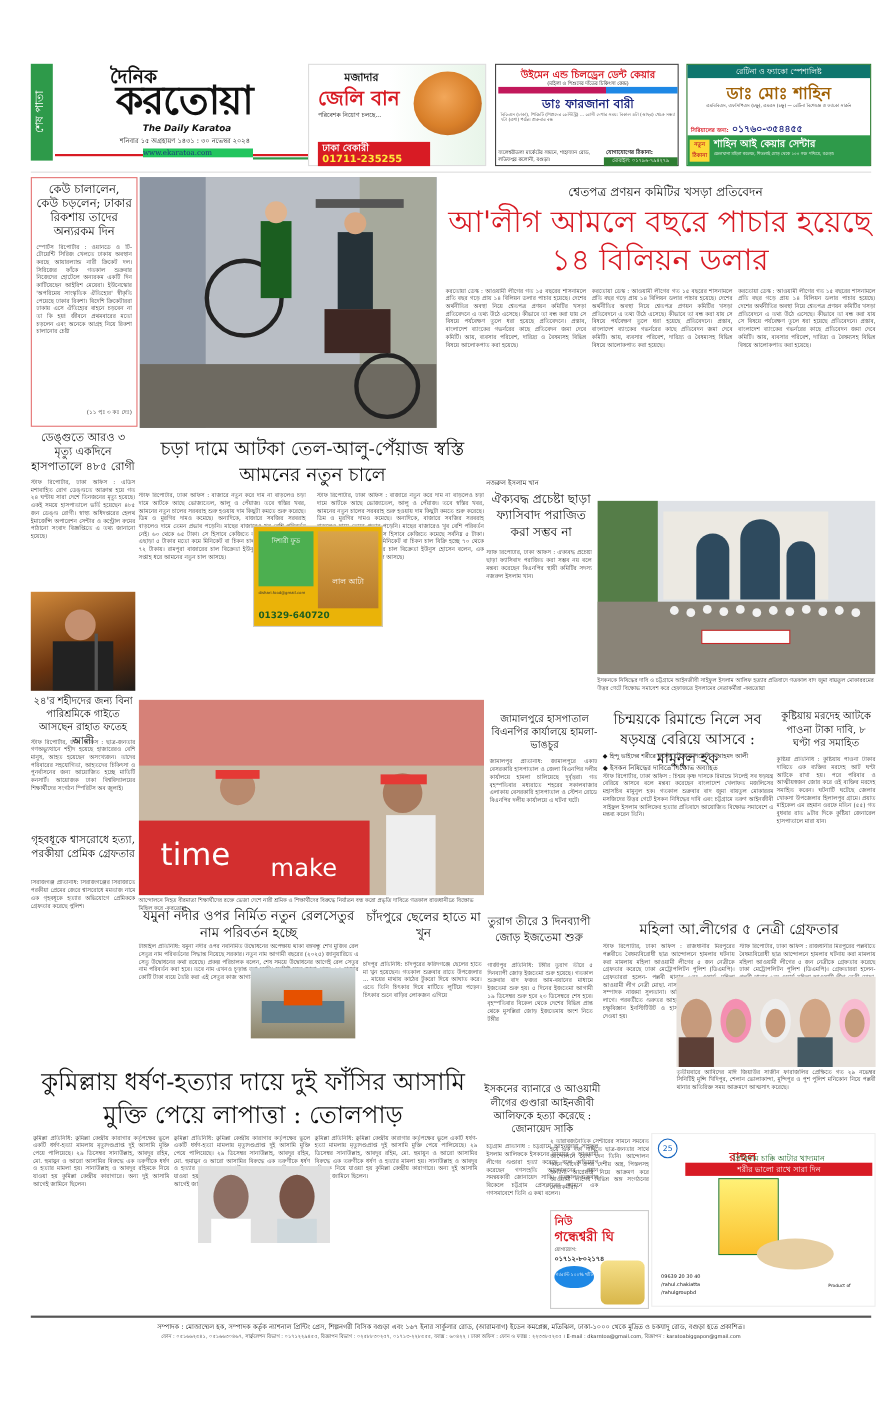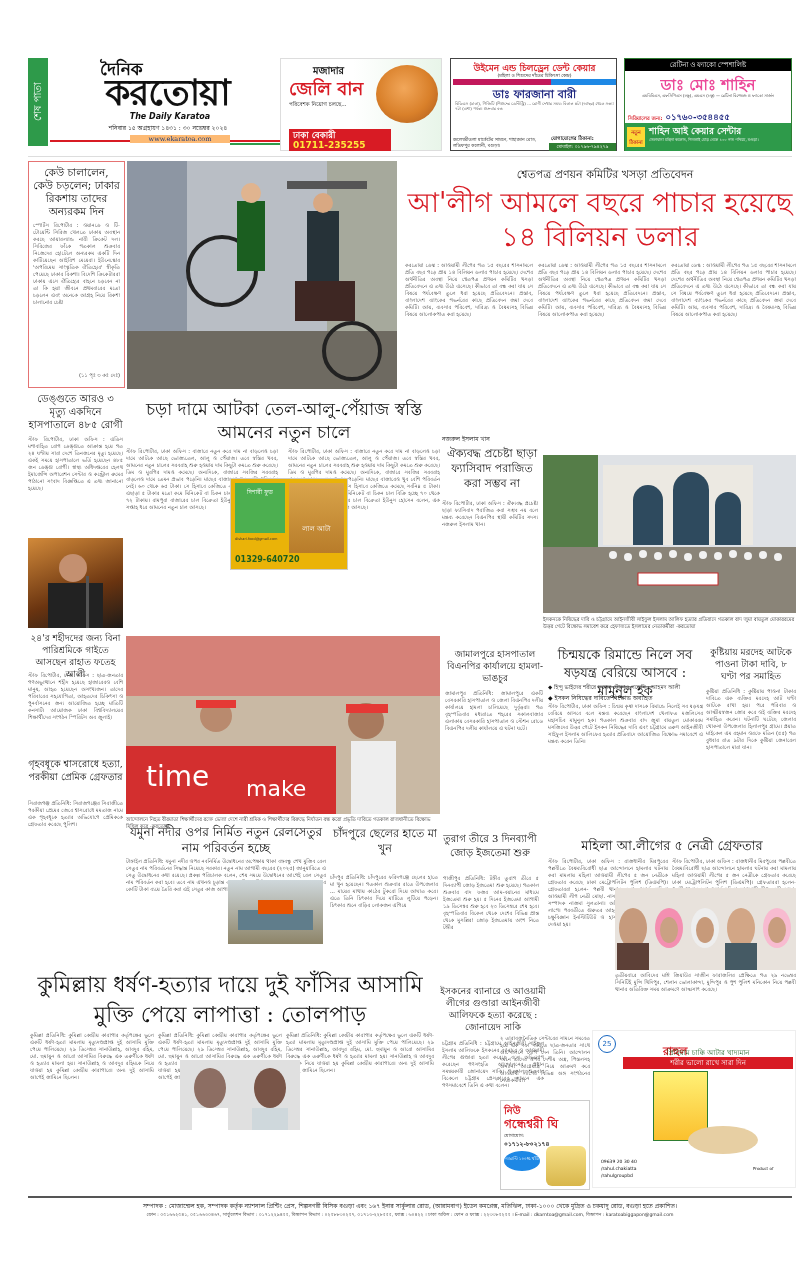--- a/index.html
+++ b/index.html
@@ -12,43 +12,43 @@
   .cap { font-size: 5px; line-height: 7px; color: #333; }
 
   
   .side-tab { left: 28px; top: 58px; width: 20px; height: 88px; background: #2e9a4a; color: #fff;
     writing-mode: vertical-rl; transform: rotate(180deg); font-size: 10px; display:flex; align-items:center; justify-content:center; }
   .logo-small { left: 100px; top: 56px; width: 130px; font-size: 17px; font-weight: bold; }
   .logo-big { left: 55px; top: 74px; width: 225px; text-align:center; font-size: 36px; font-weight: 900; letter-spacing: -1px; line-height: 38px; }
   .logo-en { left: 70px; top: 112px; width: 200px; text-align:center; font-size: 8px; font-weight: bold; font-style: italic; }
   .logo-date { left: 58px; top: 123px; width: 220px; text-align:center; font-size: 6px; }
   .logo-line { left: 50px; top: 140px; height: 2px; }
-  .logo-url { left: 130px; top: 135px; width: 100px; text-align:center; font-size: 6.5px; color: #1a3a7a; background:#fdba74; font-family: "DejaVu Serif", serif; }
+  .logo-url { left: 130px; top: 135px; width: 100px; text-align:left; font-size: 6.5px; color: #1a3a7a; background:#22c55e; font-family: "DejaVu Serif", serif; }
 
   
   .ad1 { left: 280px; top: 58px; width: 162px; height: 93px; background: linear-gradient(90deg,#fff 0%,#fff 45%,#e8f5e9 100%); border: 1px solid #ddd; }
   .ad1 .t1 { position:absolute; left:32px; top:4px; font-size: 10px; font-weight: bold; }
   .ad1 .t2 { position:absolute; left:8px; top:16px; font-size: 18px; font-weight: bold; color:#d81b24; }
   .ad1 .t3 { position:absolute; left:8px; top:42px; font-size: 5.5px; }
   .ad1 .bun { position:absolute; left:95px; top:6px; width:62px; height:58px; border-radius:50%; background: radial-gradient(circle at 45% 40%, #f2a75a 0%, #d9802a 55%, #a8561a 100%); }
   .ad1 .red { position:absolute; left:8px; top:70px; width:102px; height:22px; background:#d81b24; color:#fff; font-weight:bold; font-size:8.5px; line-height:10px; padding:1px 4px; }
   .ad1 .red .ph { color:#ffeb3b; font-size:9px; }
 
   .ad2 { left: 450px; top: 58px; width: 167px; height: 93px; border: 1px solid #444; background:#fff; }
   .ad2 .t1 { position:absolute; left:2px; top:2px; width:163px; text-align:center; font-size:9px; color:#d81b24; font-weight:bold; }
   .ad2 .t2 { position:absolute; left:2px; top:14px; width:163px; text-align:center; font-size:4.5px; }
   .ad2 .bar { position:absolute; left:2px; top:20px; width:163px; height:6px; background:linear-gradient(90deg,#c2185b 60%,#1e88e5 60%); }
   .ad2 .t3 { position:absolute; left:2px; top:27px; width:163px; text-align:center; font-size:11px; color:#1a237e; font-weight:bold; }
   .ad2 .t4 { position:absolute; left:4px; top:42px; width:160px; font-size:4px; line-height:5px; color:#333; }
   .ad2 .foot { position:absolute; left:2px; top:78px; width:95px; font-size:4.5px; line-height:6px; }
   .ad2 .ph { position:absolute; left:98px; top:84px; width:67px; height:8px; background:#2e7d32; color:#fff; font-size:4.5px; text-align:center; line-height:8px;}
 
   .ad3 { left: 624px; top: 58px; width: 168px; height: 93px; border: 1px solid #2e7d32; background:#fff; }
-  .ad3 .top { position:absolute; left:0; top:0; width:166px; height:12px; background:#000000; color:#fff; font-size:7px; text-align:center; line-height:12px;font-family:Liberation Serif, serif; }
-  .ad3 .nm { position:absolute; left:0; top:14px; width:166px; text-align:center; font-size:15px; font-weight:bold; color:#ec4899; }
+  .ad3 .top { position:absolute; left:0; top:0; width:166px; height:12px; background:#0f766e; color:#fff; font-size:7px; text-align:center; line-height:12px; }
+  .ad3 .nm { position:absolute; left:0; top:14px; width:166px; text-align:center; font-size:15px; font-weight:bold; color:#a16207; }
   .ad3 .desc { position:absolute; left:3px; top:34px; width:160px; font-size:4px; line-height:5.5px; text-align:center; }
   .ad3 .ph { position:absolute; left:3px; top:52px; width:160px; font-size:8.5px; color:#1a237e; font-weight:bold; }
   .ad3 .ph span { color:#d81b24; font-size:5px; }
   .ad3 .bot { position:absolute; left:0; top:64px; width:166px; height:28px; background:#2e9a4a; color:#fff; }
   .ad3 .bot .new { position:absolute; left:2px; top:4px; width:18px; height:20px; background:#fdd835; color:#c62828; font-size:5px; text-align:center; line-height:10px; font-weight:bold; }
   .ad3 .bot .c { position:absolute; left:24px; top:1px; font-size:9px; font-weight:bold; }
   .ad3 .bot .a { position:absolute; left:24px; top:14px; width:140px; font-size:3.8px; line-height:5px; }
 
   
   .kicker { left: 470px; top: 166px; width: 270px; text-align:center; font-size: 11px; font-family: "DejaVu Serif", serif; }

